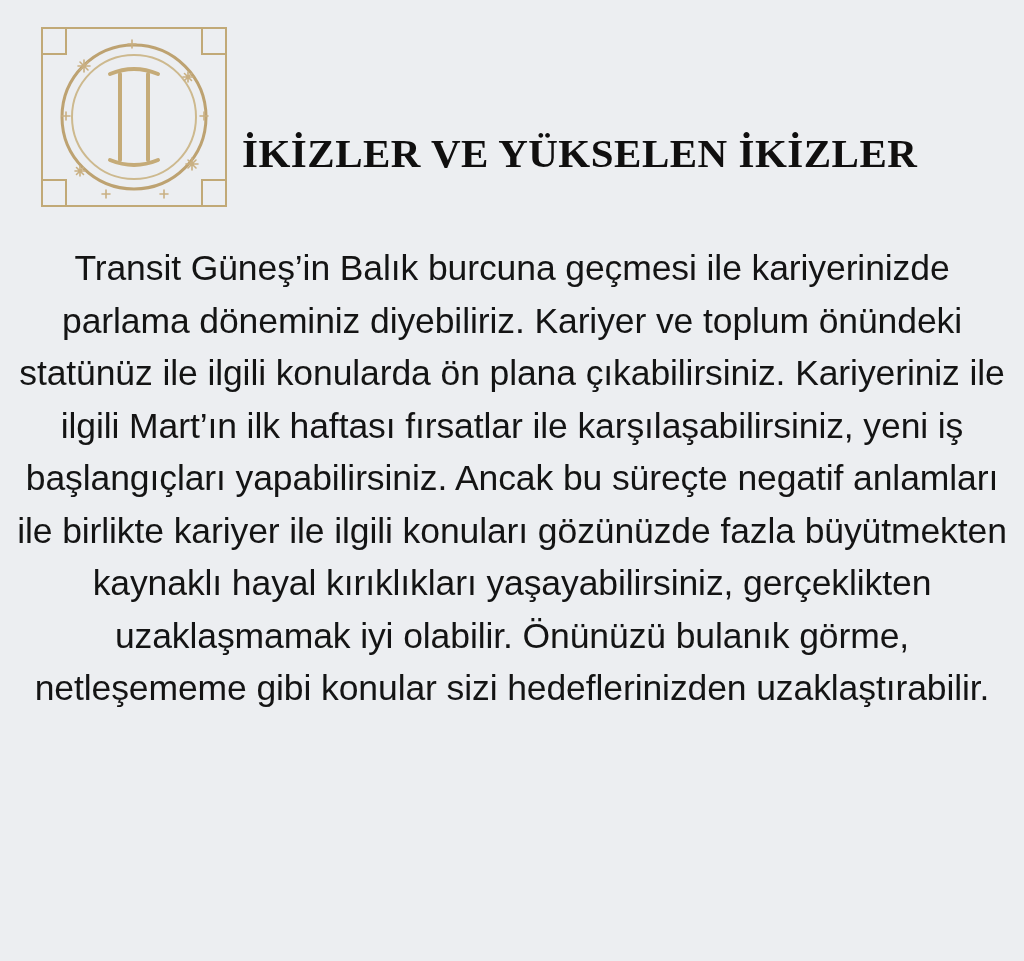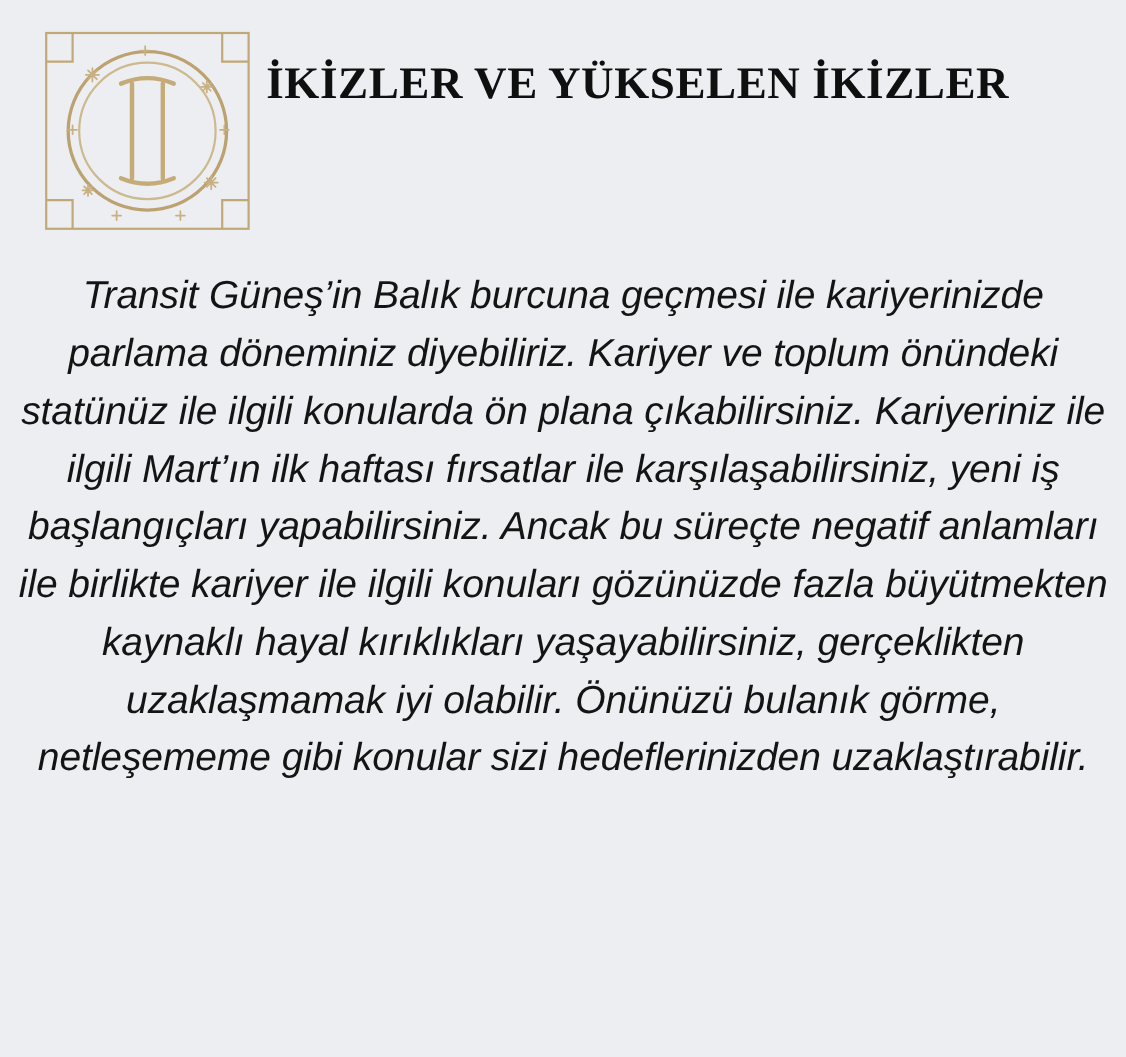--- a/index.html
+++ b/index.html
@@ -18,21 +18,21 @@
     position: relative;
     width: 1024px;
     height: 961px;
     background: #eceef1;
     box-sizing: border-box;
   }
 
   
   .header {
     display: flex;
-    align-items: flex-start;
+    align-items: flex-end;
     padding: 26px 0 0 36px;
     height: 210px;
     box-sizing: border-box;
   }
   .emblem {
     position: relative;
     width: 196px;
     height: 186px;
     flex: 0 0 196px;
   }
@@ -55,21 +55,20 @@
 
   
   .body-text {
     margin: 32px 16px 0 16px;
     text-align: center;
     font-size: 35.5px;
     line-height: 1.48;
     color: #141414;
     letter-spacing: -0.1px;
     text-indent: 0;
-    font-style: italic;
   }
   .body-text p {
     margin: 0;
   }
 </style>
 </head>
 <body>
 
 <div class="page">
 

